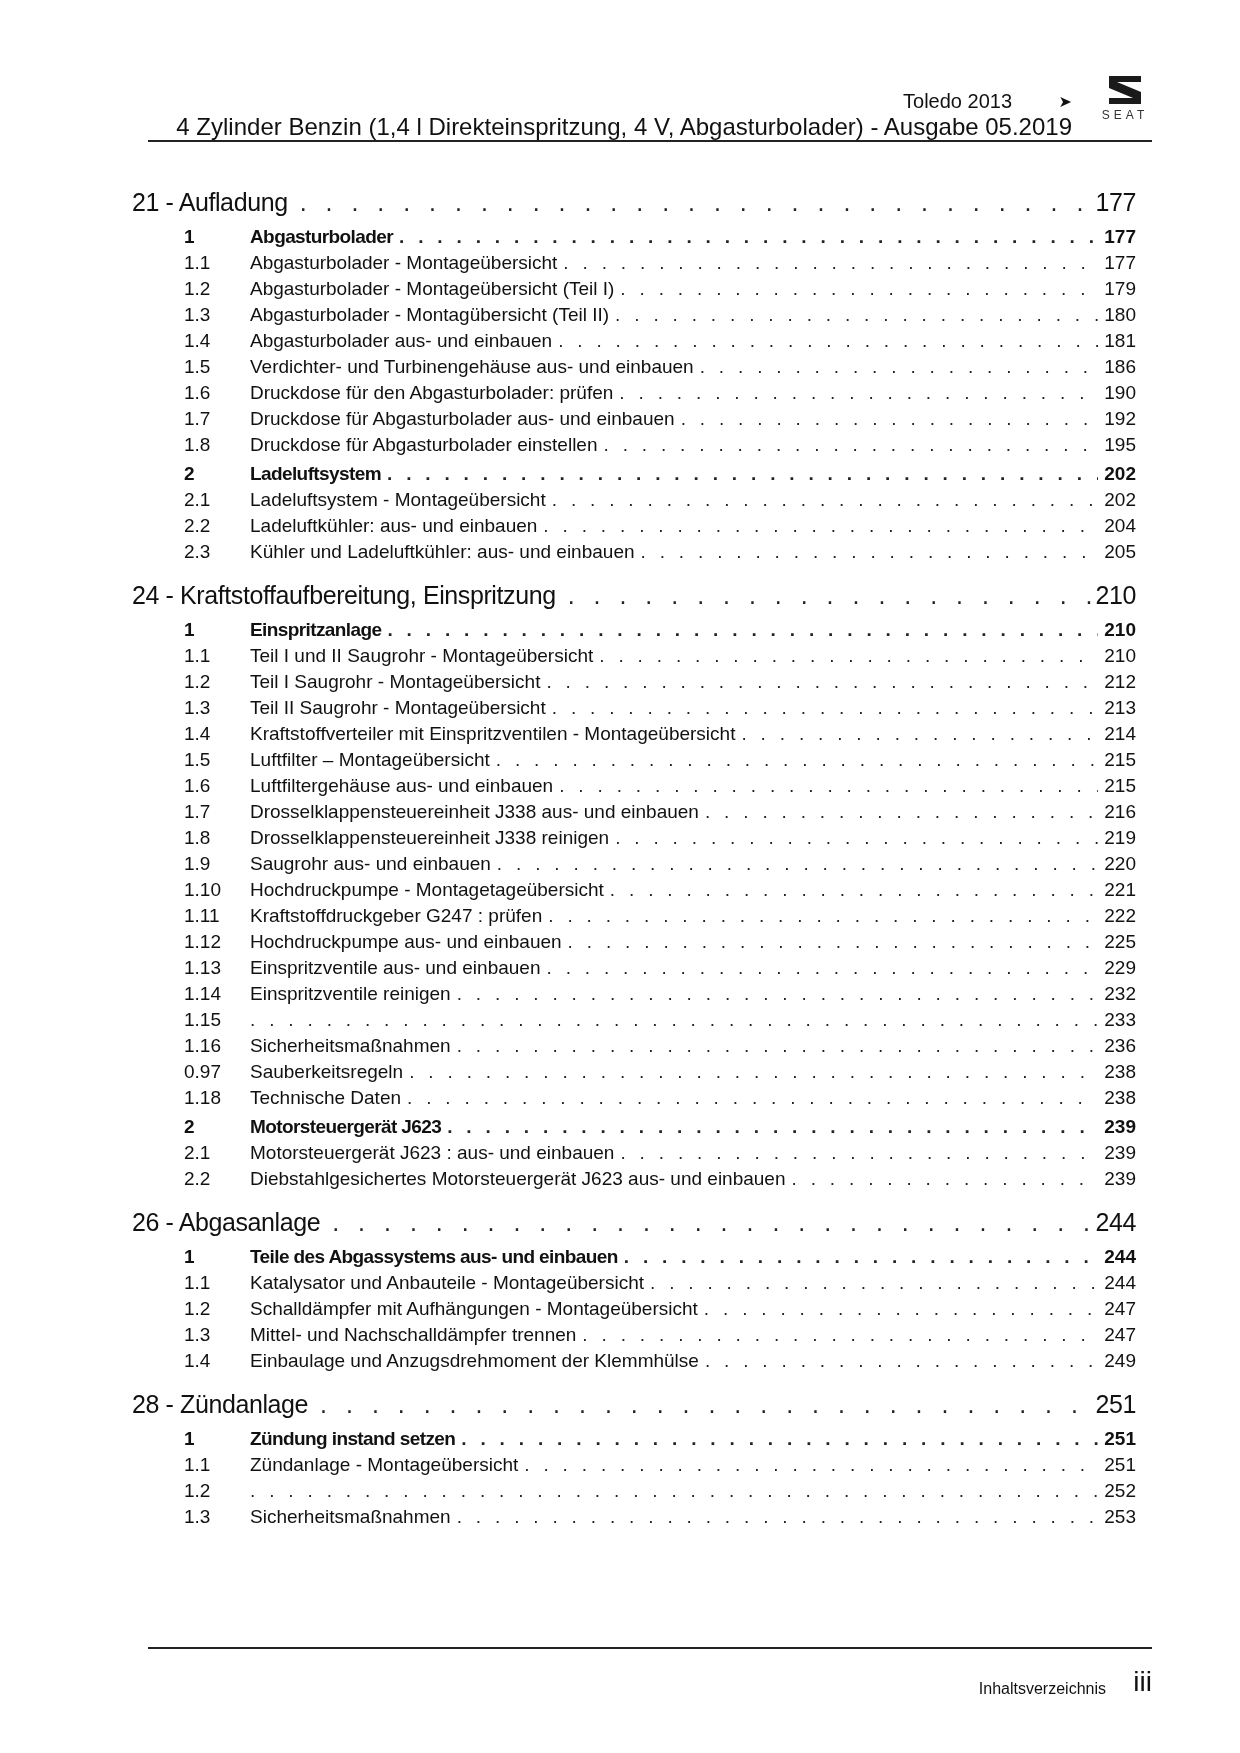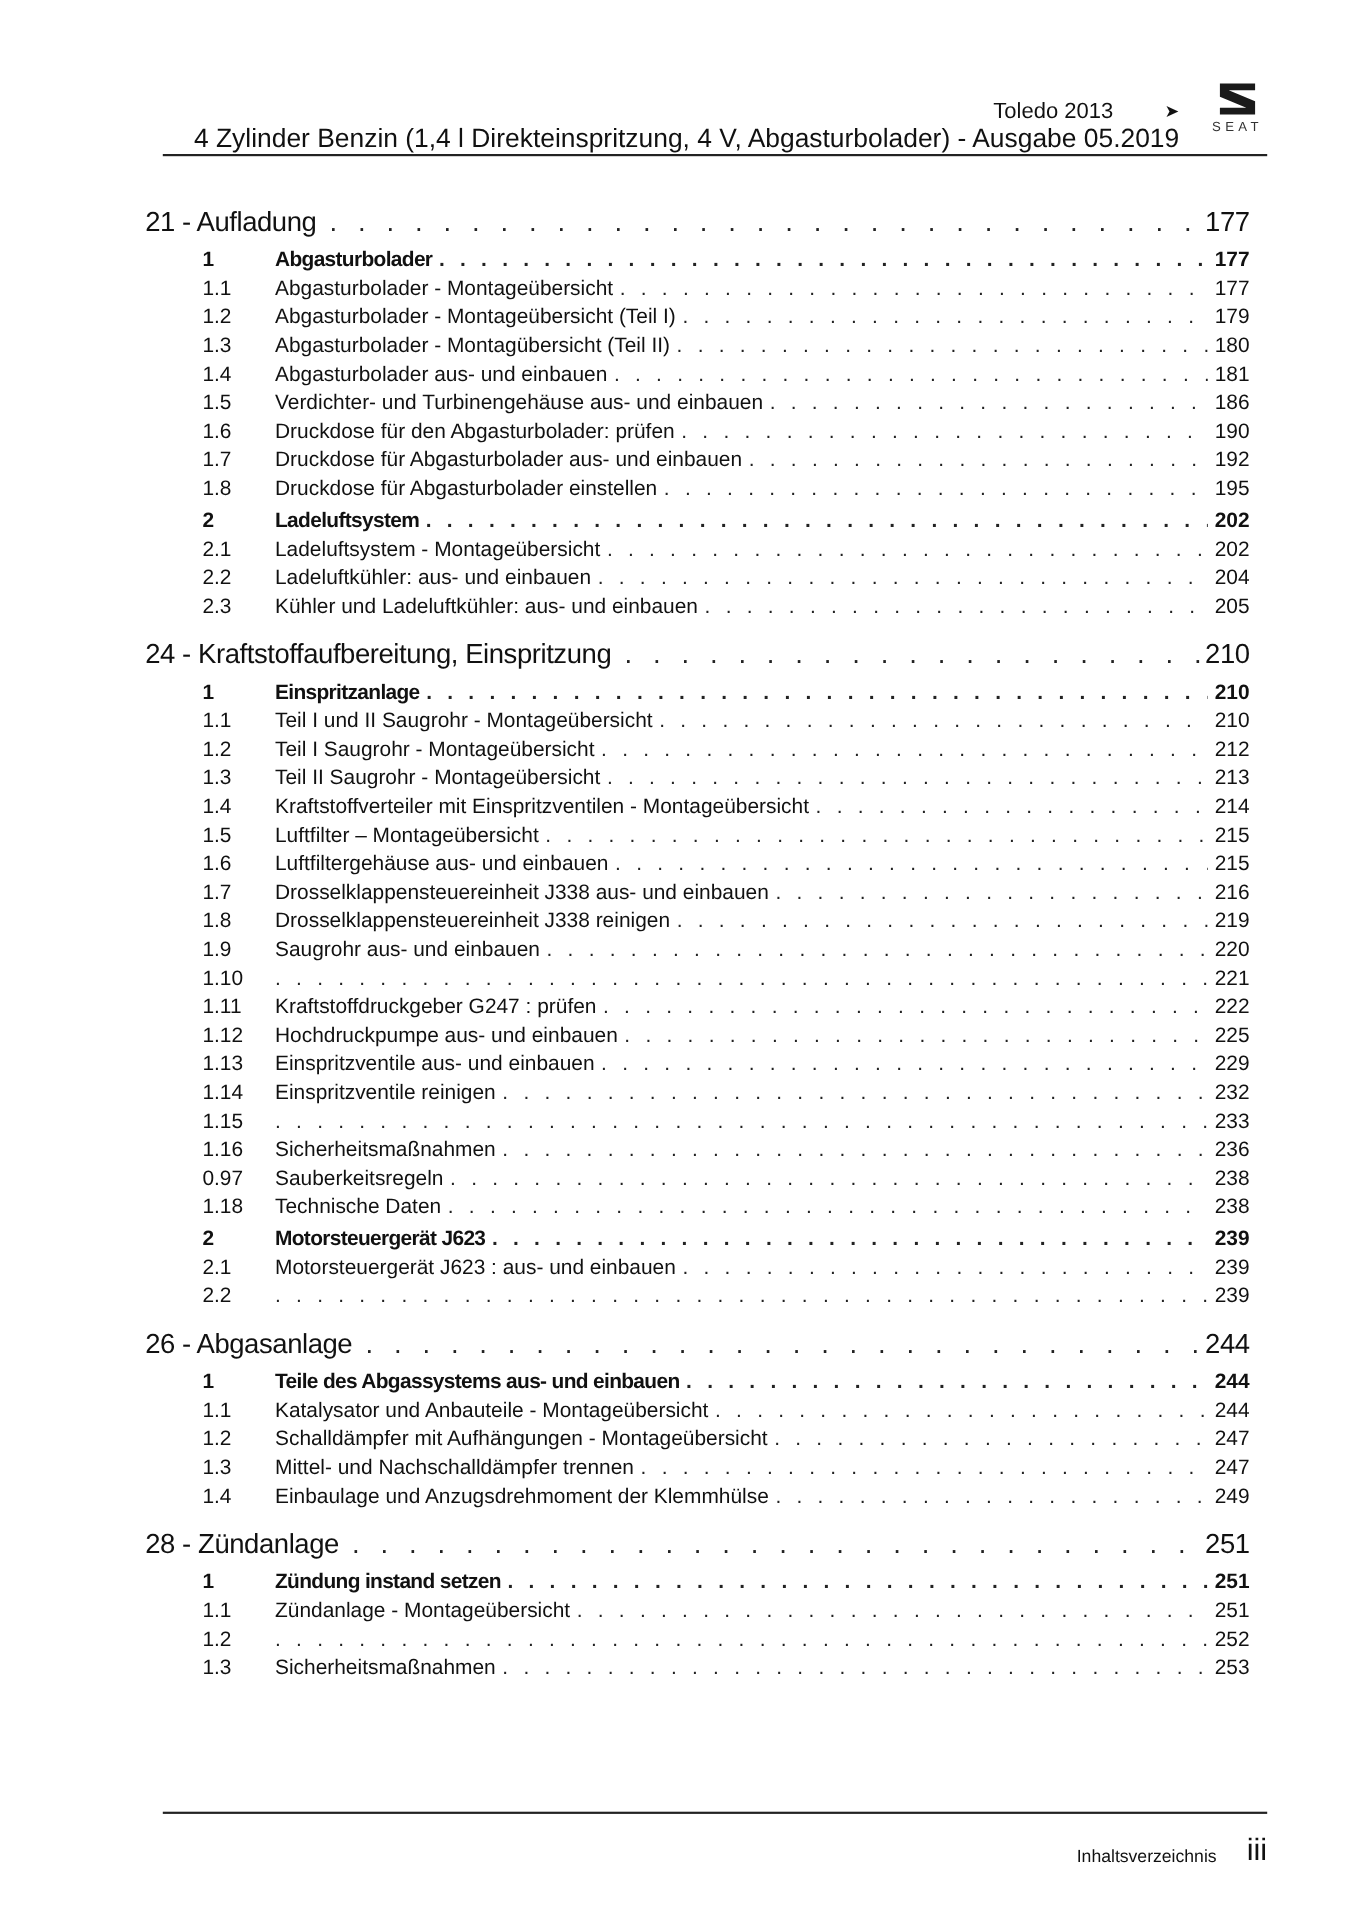--- a/index.html
+++ b/index.html
@@ -204,20 +204,21 @@
           <span class="page">219</span>
         </div>
         <div class="row item-row">
           <span class="num">1.9</span>
           <span class="title">Saugrohr aus- und einbauen</span>
           <span class="dots"></span>
           <span class="page">220</span>
         </div>
         <div class="row item-row">
           <span class="num">1.10</span>
+          <span class="title">Hochdruckpumpe - Montagetageübersicht</span>
           <span class="dots"></span>
           <span class="page">221</span>
         </div>
         <div class="row item-row">
           <span class="num">1.11</span>
           <span class="title">Kraftstoffdruckgeber G247 : prüfen</span>
           <span class="dots"></span>
           <span class="page">222</span>
         </div>
         <div class="row item-row">
@@ -268,20 +269,21 @@
           <span class="page">239</span>
         </div>
         <div class="row item-row">
           <span class="num">2.1</span>
           <span class="title">Motorsteuergerät J623 : aus- und einbauen</span>
           <span class="dots"></span>
           <span class="page">239</span>
         </div>
         <div class="row item-row">
           <span class="num">2.2</span>
+          <span class="title">Diebstahlgesichertes Motorsteuergerät J623 aus- und einbauen</span>
           <span class="dots"></span>
           <span class="page">239</span>
         </div>
       </div>
     </div>
     <div class="chapter">
       <div class="row chap-row">
         <span class="title">26 - Abgasanlage</span>
         <span class="dots"></span>
         <span class="page">244</span>

